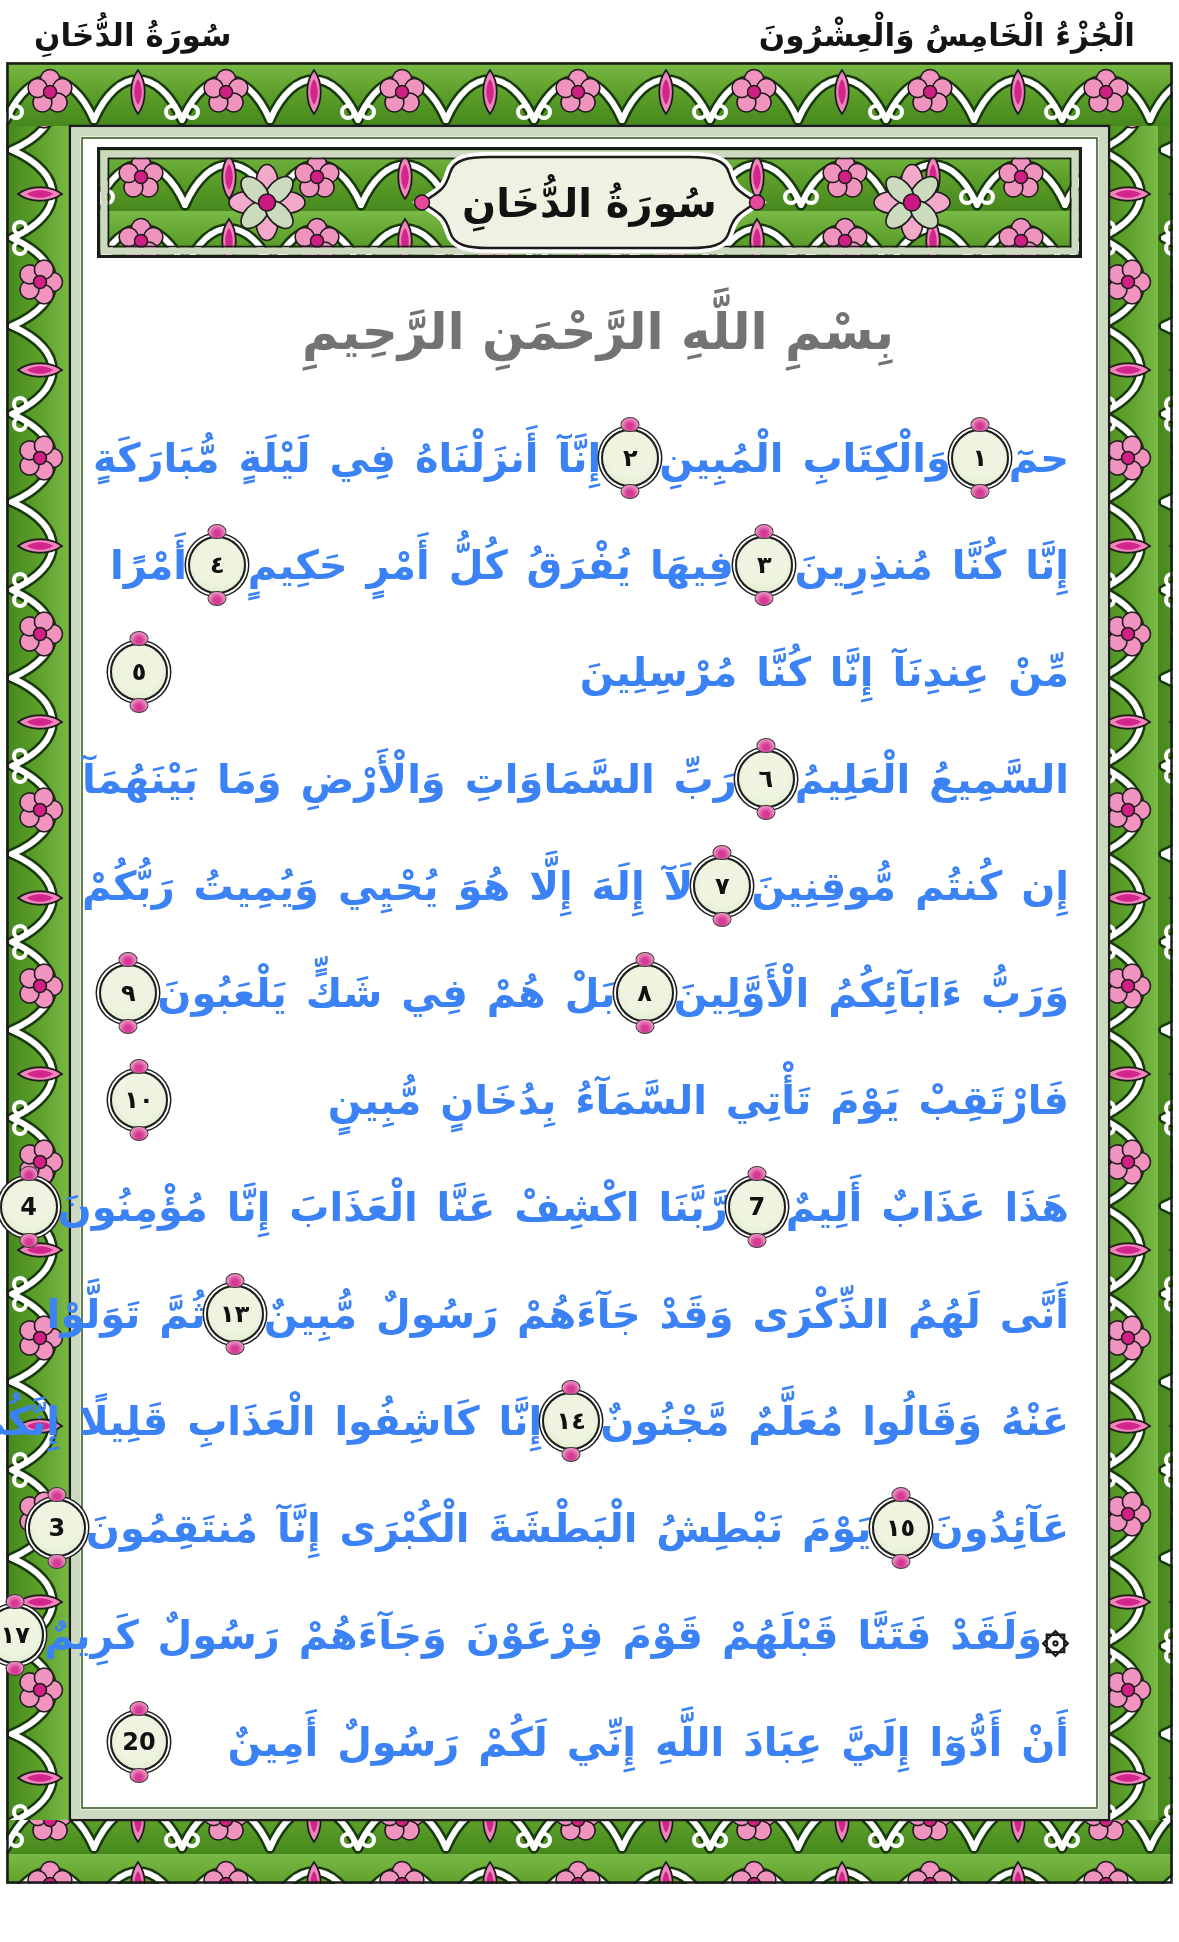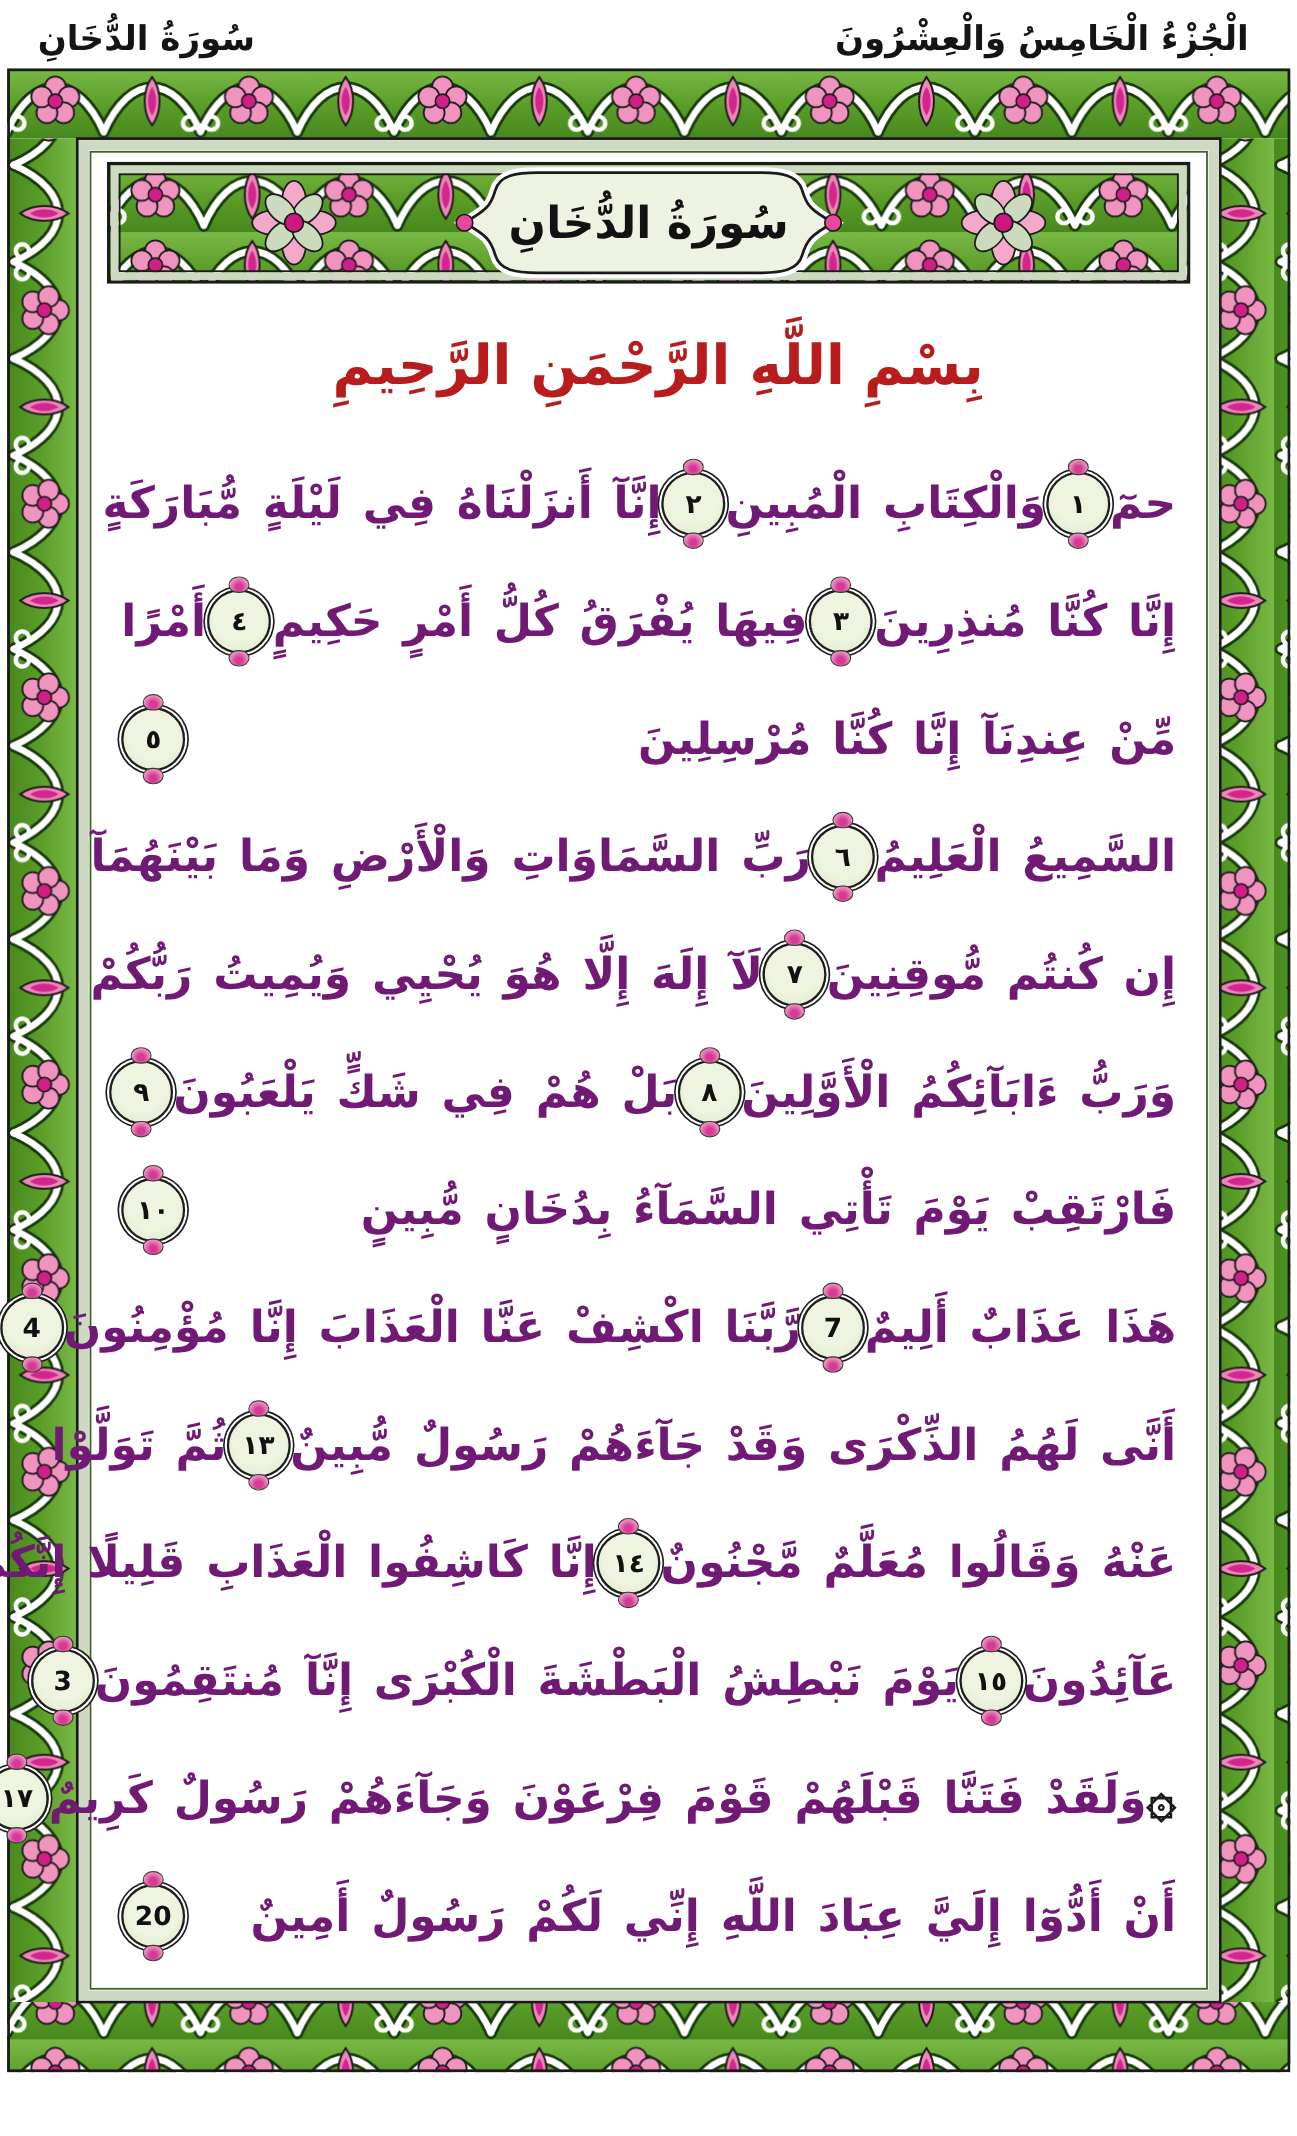--- a/index.html
+++ b/index.html
@@ -26,34 +26,34 @@
   .title-text{
     position:absolute;left:0;right:0;top:0;height:111px;
     display:flex;align-items:center;justify-content:center;
     font-size:40px;font-weight:bold;color:#121212;pointer-events:none;
   }
 
   
   .bismillah{
     position:absolute;top:272px;left:17px;right:0;height:120px;
     display:flex;align-items:center;justify-content:center;
-    font-size:50px;font-weight:bold;color:#b91c1c;letter-spacing:1px;
+    font-size:50px;font-weight:bold;color:#737373;letter-spacing:1px;
   }
 
   
   .lines{
     position:absolute;left:110px;top:404px;width:959px;height:1392px;
     direction:rtl;
   }
   .line{
     height:107px;display:flex;align-items:center;
     justify-content:space-between;direction:rtl;
   }
   .seg{
-    font-size:40px;font-weight:bold;color:#701a75;white-space:nowrap;
+    font-size:40px;font-weight:bold;color:#3b82f6;white-space:nowrap;
     word-spacing:5px;line-height:1;
   }
   .hizb{font-size:46px;font-weight:bold;color:#1b1b1b;line-height:1;}
   .medallion{
     position:relative;flex:0 0 auto;width:54px;height:54px;border-radius:50%;
     background:radial-gradient(circle at 50% 42%,#eef4e0 55%,#dbe7c6 100%);
     border:2px solid #1d1d1d;
     box-shadow:0 0 0 2px #ffffff,0 0 0 3.5px #1d1d1d;
     display:flex;align-items:center;justify-content:center;
     font-size:24px;font-weight:bold;color:#111;

